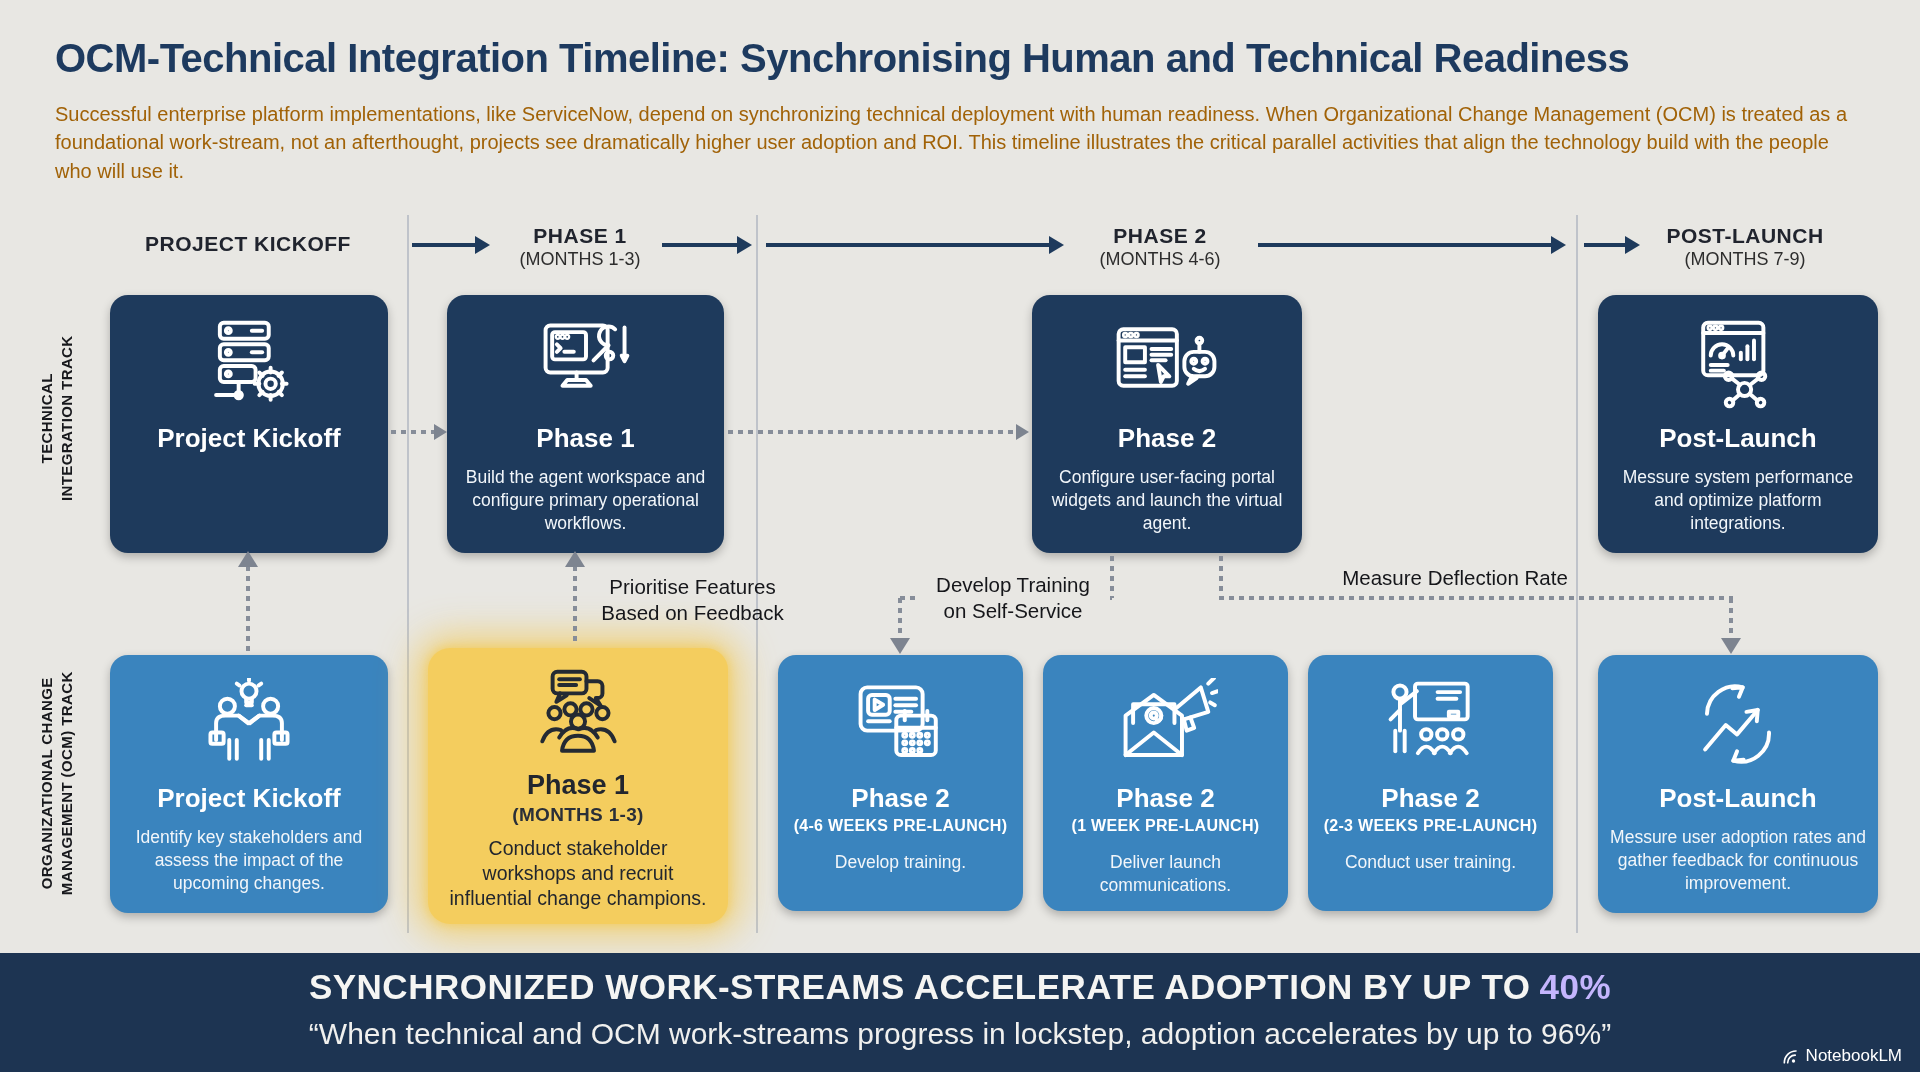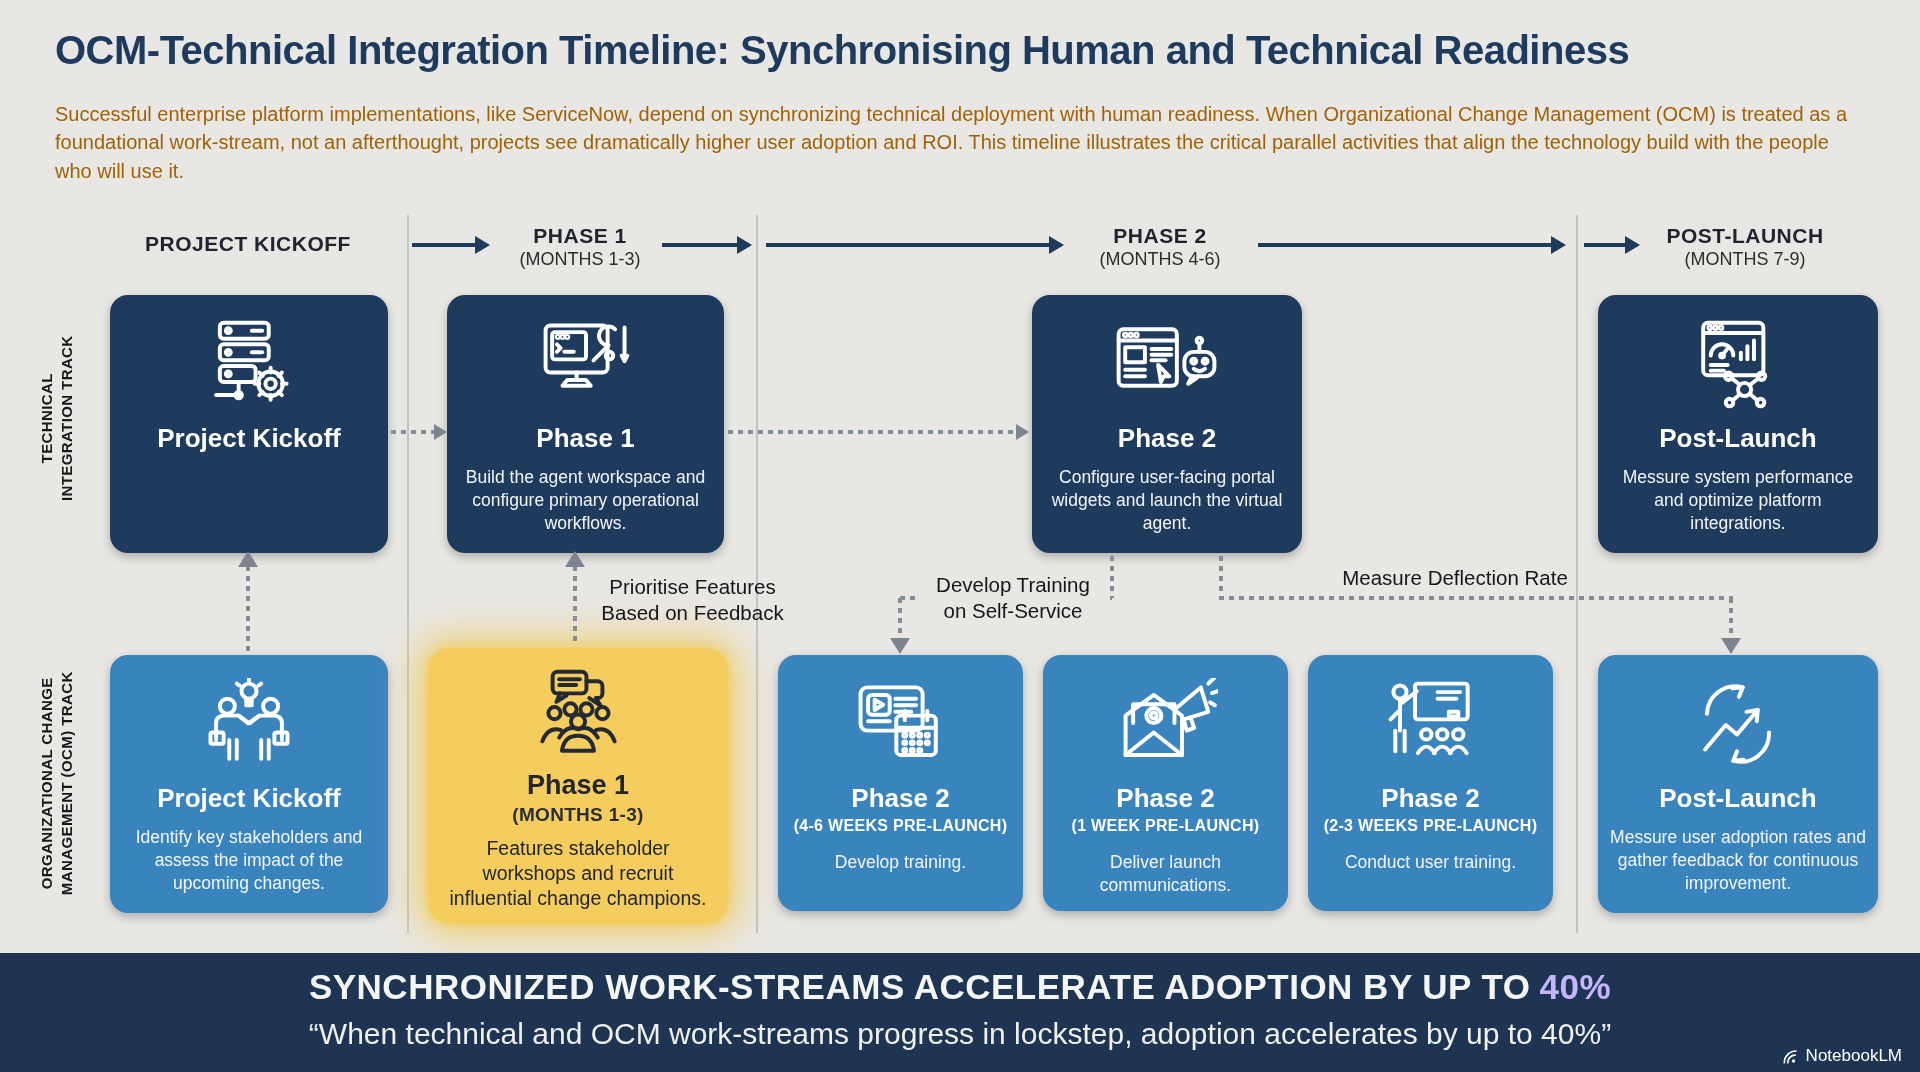--- a/index.html
+++ b/index.html
@@ -1,20 +1,20 @@
 <!DOCTYPE html>
 <html><head>
 <meta charset="utf-8">
 <style>
   html,body{margin:0;padding:0;background:#cfcecb;}
   .canvas{position:relative;width:1920px;height:1072px;background:#e8e7e3;overflow:hidden;
           font-family:"Liberation Sans", sans-serif;color:#1b1b1b;}
 
   
-  .page-title{position:absolute;left:55px;top:28px;width:1830px;
+  .page-title{position:absolute;left:55px;top:36px;width:1830px;
     font-size:40px;font-weight:700;letter-spacing:-0.5px;color:#1d3a5f;}
   .page-intro{position:absolute;left:55px;top:100px;width:1810px;
     font-size:20px;line-height:1.42;color:#a16207;}
 
   
   .stage{position:absolute;text-align:center;color:#20242e;}
   .stage .lbl{font-size:21px;font-weight:700;letter-spacing:0.5px;}
   .stage .sub{font-size:18px;font-weight:400;color:#2d2d2d;margin-top:1px;}
   .h-arrow{position:absolute;height:4px;background:#1e3a5c;}
   .h-arrow::after{content:"";position:absolute;right:-14px;top:-7px;
@@ -269,21 +269,21 @@
         <circle cx="55" cy="57" r="7.5"></circle>
         <path d="M17,78 q6,-16 20,-12"></path>
           <path d="M94,78 q-6,-16 -20,-12"></path>
         <path d="M35,74 q8,-14 20,-9"></path>
           <path d="M76,74 q-8,-14 -20,-9"></path>
         <path d="M38,88 q2,-16 17,-16 q15,0 17,16 z"></path>
       </svg>
     </div>
     <div class="card-title">Phase 1</div>
     <div class="card-sub">(MONTHS 1-3)</div>
-    <div class="card-desc">Features stakeholder workshops and recruit influential change champions.</div>
+    <div class="card-desc">Conduct stakeholder workshops and recruit influential change champions.</div>
   </div>
 
   <div class="card ocm small" style="left:778px;top:655px;width:245px;height:256px;">
     <div class="card-icon">
       <svg width="104" height="94" viewBox="0 0 110 100">
         <rect x="12" y="10" width="66" height="46" rx="7"></rect>
         <rect x="20" y="18" width="23" height="21" rx="4"></rect>
           <path d="M27,23 v11 l9,-5.5 z"></path>
         <line x1="49" y1="22" x2="71" y2="22"></line>
           <line x1="49" y1="29" x2="71" y2="29"></line>
@@ -404,21 +404,21 @@
     <span>Based on Feedback</span>
   </div>
   <div class="annotation" style="left:1330px;top:565px;width:250px;text-align:center;">
     <span>Measure Deflection Rate</span>
   </div>
 
   <div class="banner">
     <div class="banner-headline">
       <span>SYNCHRONIZED WORK-STREAMS ACCELERATE ADOPTION BY UP TO</span><span class="stat">40%</span>
     </div>
-    <div class="banner-quote">“When technical and OCM work-streams progress in lockstep, adoption accelerates by up to 40%”</div>
+    <div class="banner-quote">“When technical and OCM work-streams progress in lockstep, adoption accelerates by up to 96%”</div>
     <div class="watermark">
       <svg width="20" height="20" viewBox="0 0 24 24">
         <path d="M4,20 a14,14 0 0 1 14,-14"></path>
         <path d="M8,20 a9,9 0 0 1 9,-9"></path>
         <circle cx="15" cy="18" r="2" fill="#ffffff" stroke="none"></circle>
       </svg>
       <span>NotebookLM</span>
     </div>
   </div>
 

